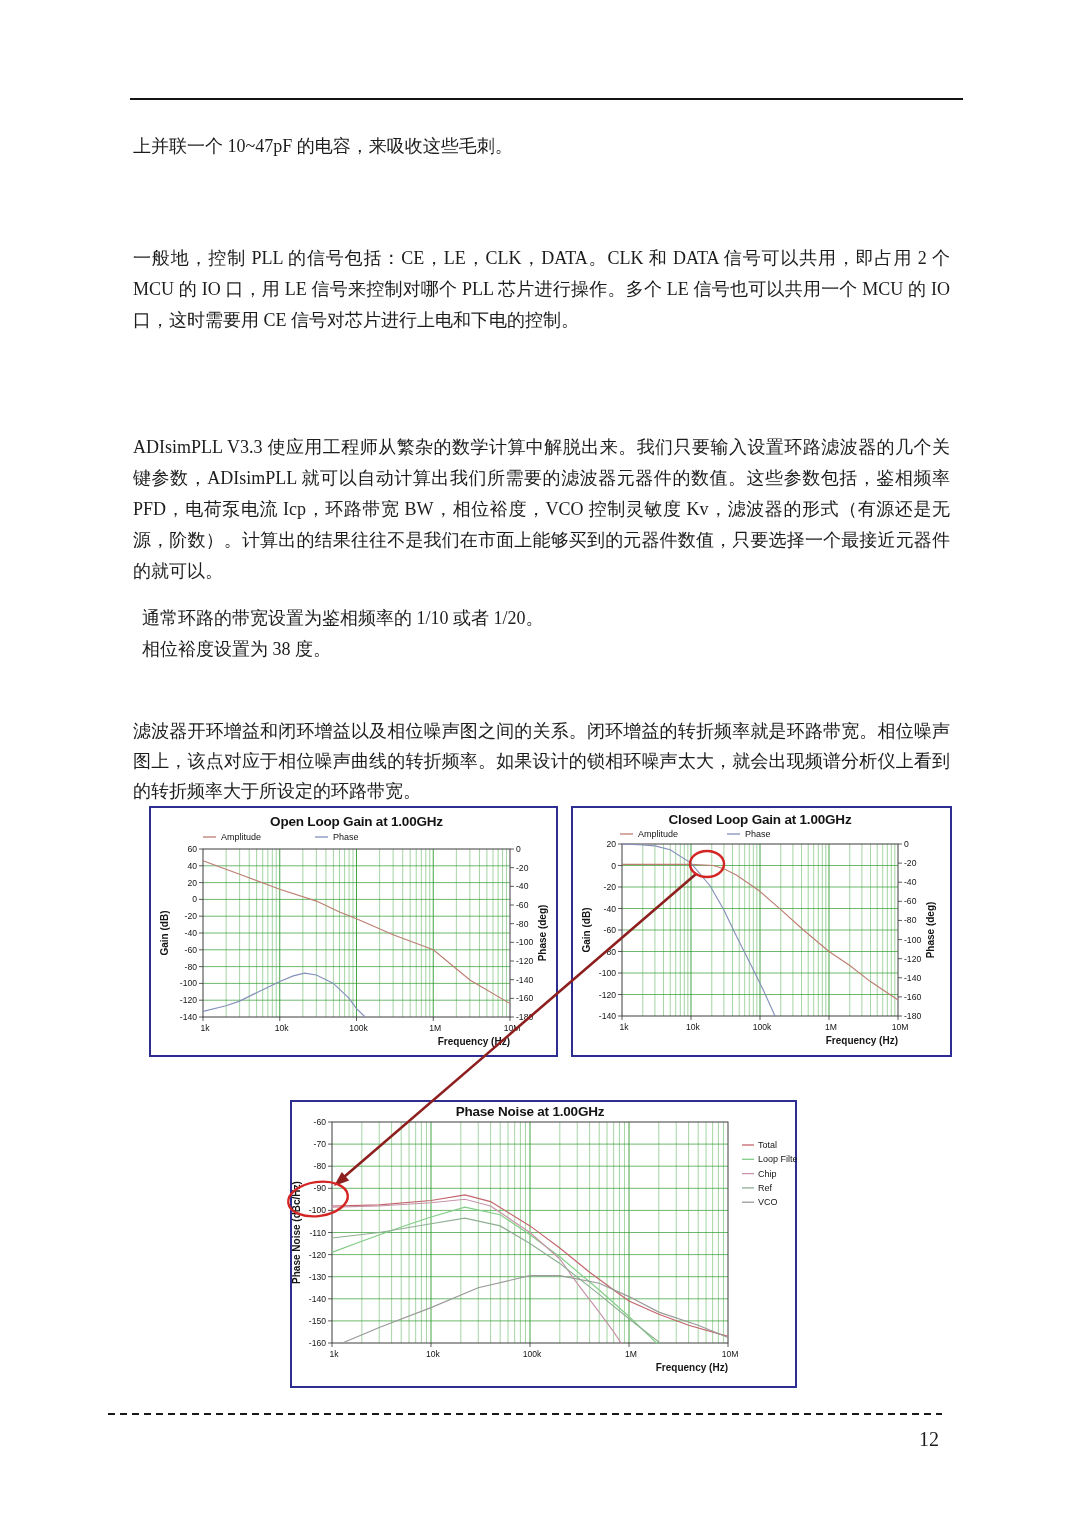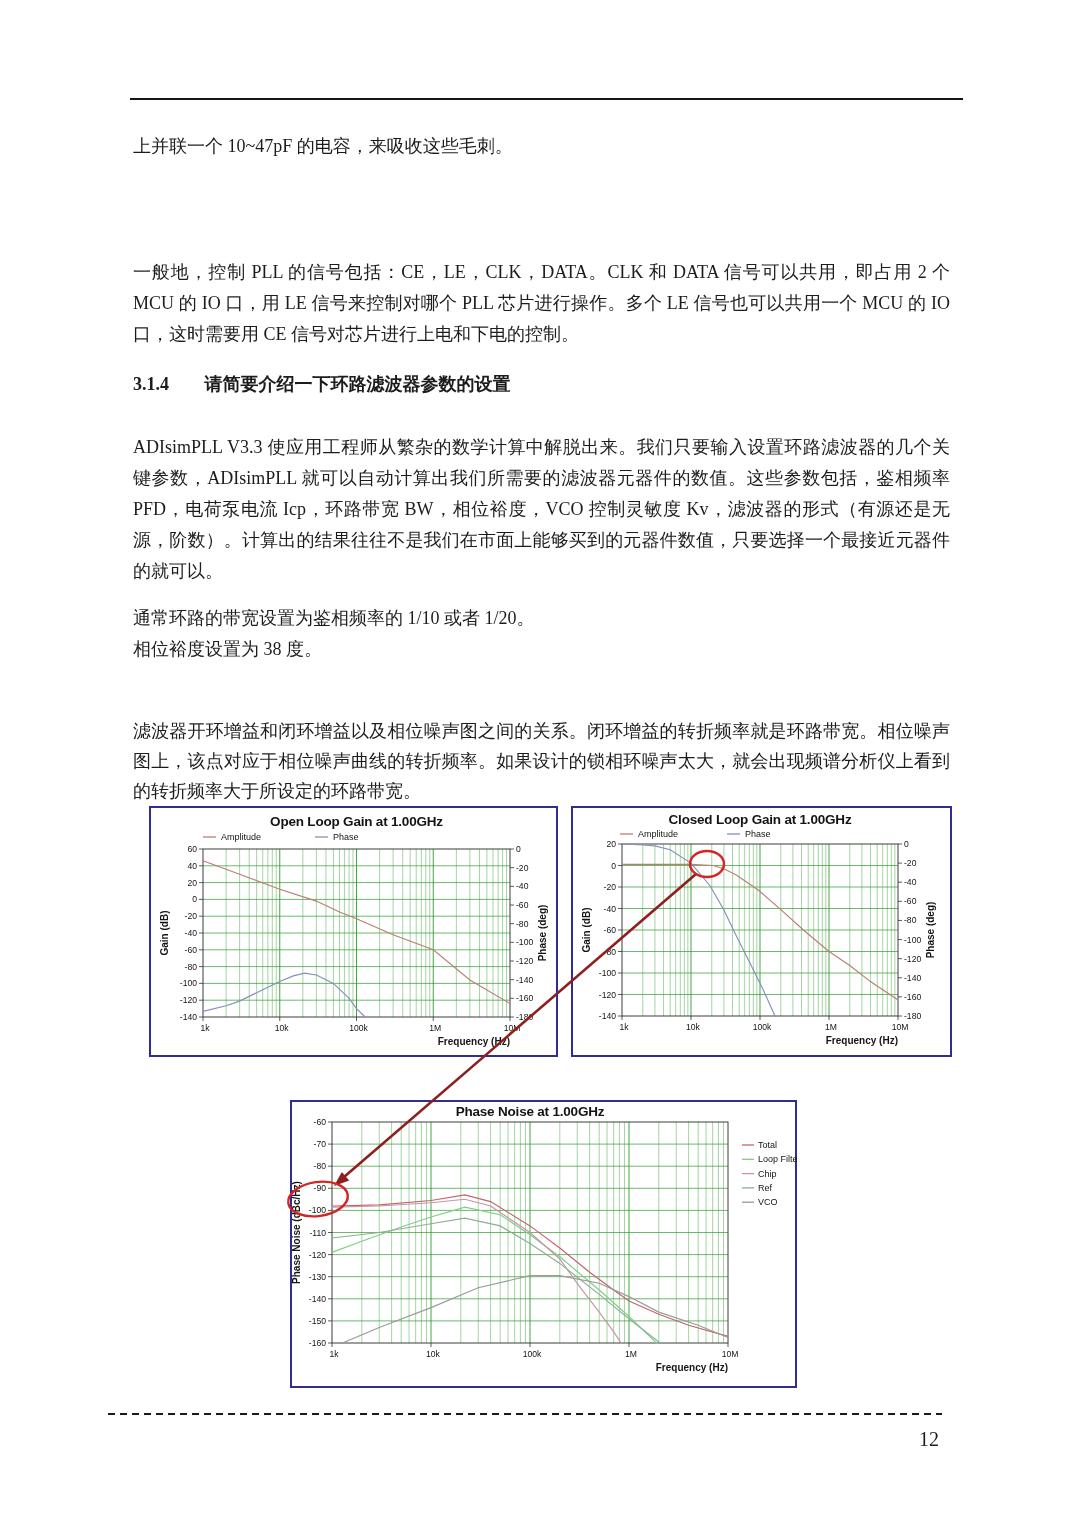--- a/index.html
+++ b/index.html
@@ -1,21 +1,21 @@
 <!DOCTYPE html>
 <html style="--page_bg: #ffffff; --text: #1c1c1c; --rule: #151515; --chart_border: #2d2d92; --plot_frame: #3c3c3c; --grid_major: #2f9b2f; --grid_minor: #58b158; --amplitude: #bd7e72; --phase: #8590bb; --total: #c4636c; --loop_filter: #82cd85; --chip: #c893ab; --ref: #8fae93; --vco: #9a9a9a; --annotation_red: #d42525; --arrow_dark_red: #8e1f1f;"><head>
 <meta charset="utf-8">
 <style>
   html,body{margin:0;padding:0;}
   body{width:1080px;height:1527px;background:#fff;font-family:"Liberation Serif","DejaVu Serif",serif;color:var(--text,#1c1c1c);}
   .page{position:relative;width:1080px;height:1527px;background:var(--page_bg,#fff);overflow:hidden;padding-left:36px;}
   .top-rule{position:absolute;left:130px;top:98px;width:833px;height:2px;background:var(--rule,#151515);}
   .tblock{position:absolute;left:133px;width:817px;font-size:18px;line-height:31px;}
   .tblock p{margin:0;text-align:justify;}
-  .tblock.nojust p{text-align:left;}
+  .tblock.nojust p{text-align:left;margin-left:9px;}
   .heading{position:absolute;left:133px;width:817px;font-size:18px;font-weight:bold;margin:0;}
   .heading .num{display:inline-block;min-width:67px;}
   .chart{position:absolute;background:#fff;z-index:1;}
   .chart svg text{font-family:"Liberation Sans","DejaVu Sans",sans-serif;fill:#141414;}
   .overlay{position:absolute;left:0;top:0;z-index:5;pointer-events:none;}
   .arrow-line{stroke:var(--arrow_dark_red,#8e1f1f);stroke-width:2.6;}
   .arrow-head{fill:var(--arrow_dark_red,#8e1f1f);}
   .ann-ellipse{fill:none;stroke:var(--annotation_red,#d42525);stroke-width:2.4;}
   .footer-dash{position:absolute;left:108px;top:1413px;width:834px;height:2px;
     background:repeating-linear-gradient(90deg,#1a1a1a 0 7px,transparent 7px 12px);}
@@ -26,28 +26,24 @@
 
 <div class="page">
 
   <div class="top-rule"></div>
 
   <div class="tblock" style="top:131px">
     <p>上并联一个 10~47pF 的电容，来吸收这些毛刺。</p>
   </div>
 
 
-  <div class="tblock" style="top:257px">
+  <div class="tblock" style="top:243px">
     <p>一般地，控制 PLL 的信号包括：CE，LE，CLK，DATA。CLK 和 DATA 信号可以共用，即占用 2 个 MCU 的 IO 口，用 LE 信号来控制对哪个 PLL 芯片进行操作。多个 LE 信号也可以共用一个 MCU 的 IO 口，这时需要用 CE 信号对芯片进行上电和下电的控制。</p>
   </div>
 
-  <h3 class="heading" style="top:372px">
-    <span class="num">3.1.4</span>
-    <span>请简要介绍一下环路滤波器参数的设置</span>
-  </h3>
 
   <div class="tblock" style="top:432px">
     <p>ADIsimPLL V3.3 使应用工程师从繁杂的数学计算中解脱出来。我们只要输入设置环路滤波器的几个关键参数，ADIsimPLL 就可以自动计算出我们所需要的滤波器元器件的数值。这些参数包括，鉴相频率 PFD，电荷泵电流 Icp，环路带宽 BW，相位裕度，VCO 控制灵敏度 Kv，滤波器的形式（有源还是无源，阶数）。计算出的结果往往不是我们在市面上能够买到的元器件数值，只要选择一个最接近元器件的就可以。</p>
   </div>
 
   <div class="tblock nojust" style="top:603px">
     <p>通常环路的带宽设置为鉴相频率的 1/10 或者 1/20。</p>
     <p>相位裕度设置为 38 度。</p>
   </div>
 

